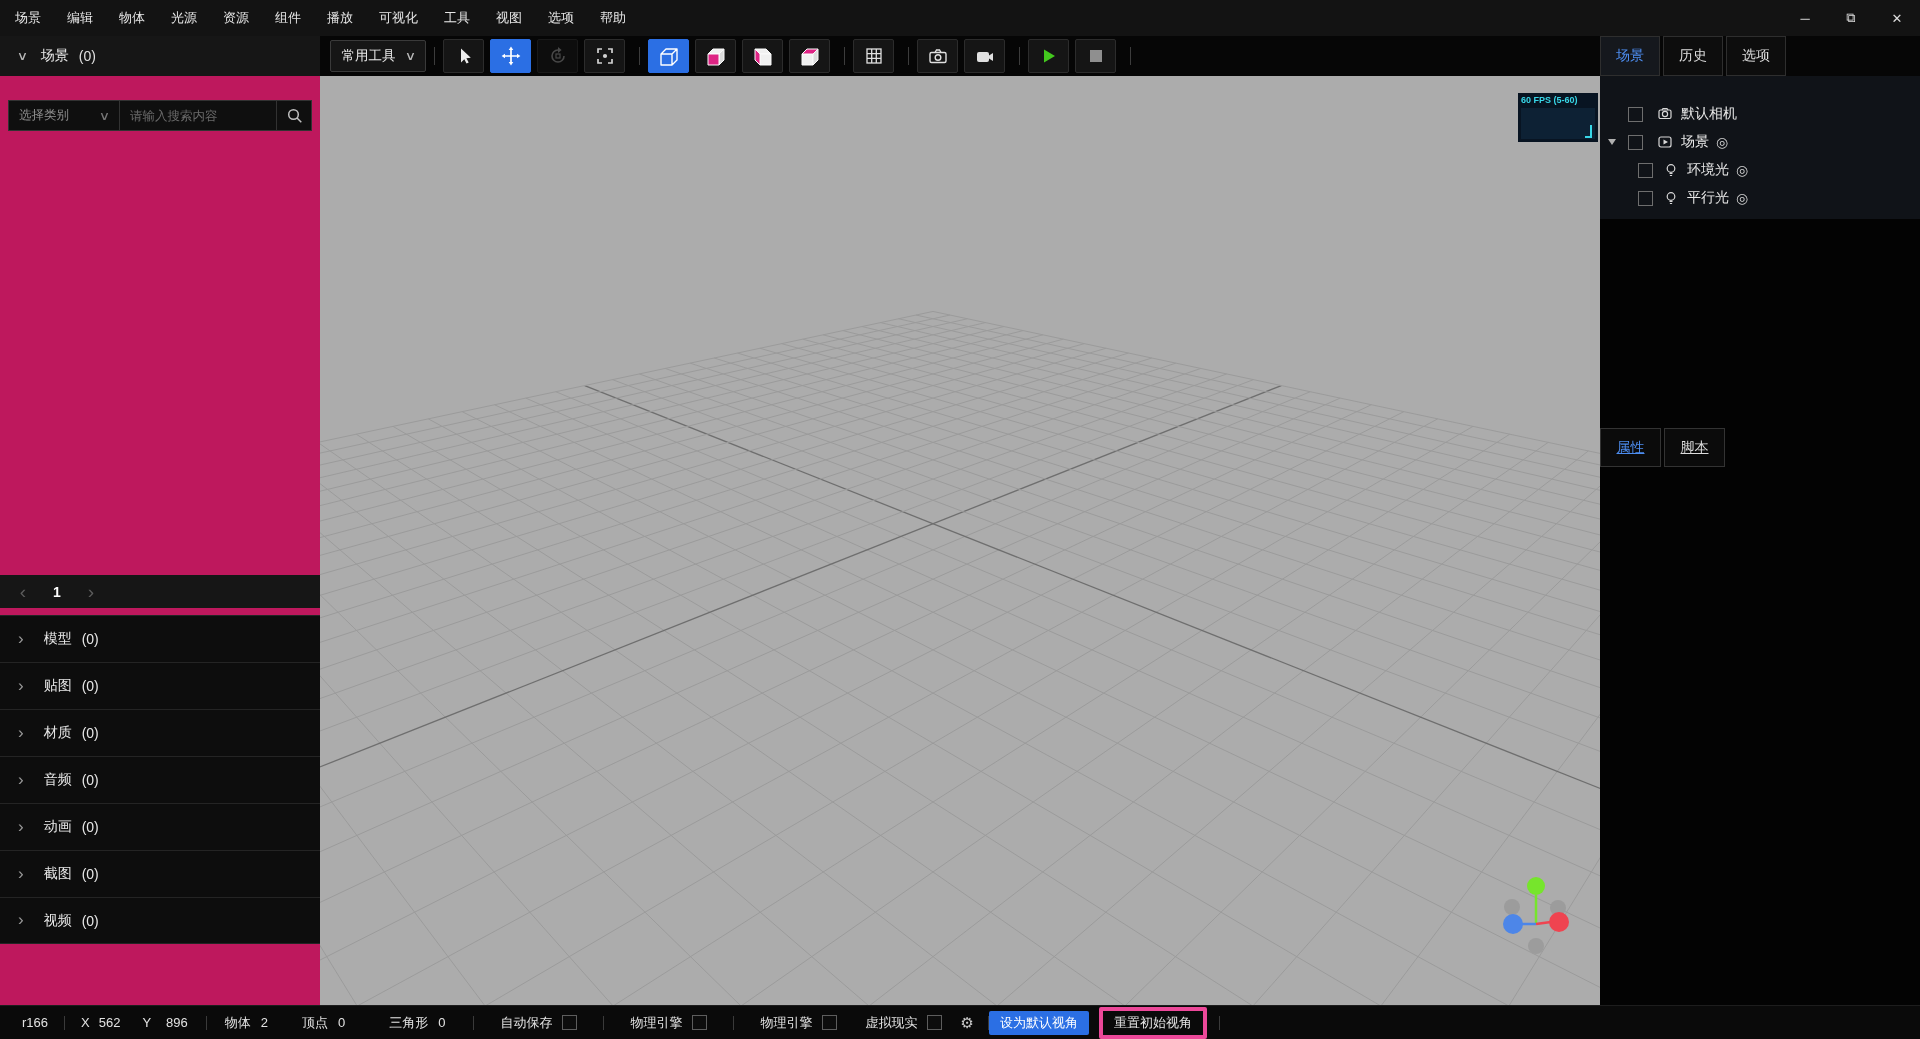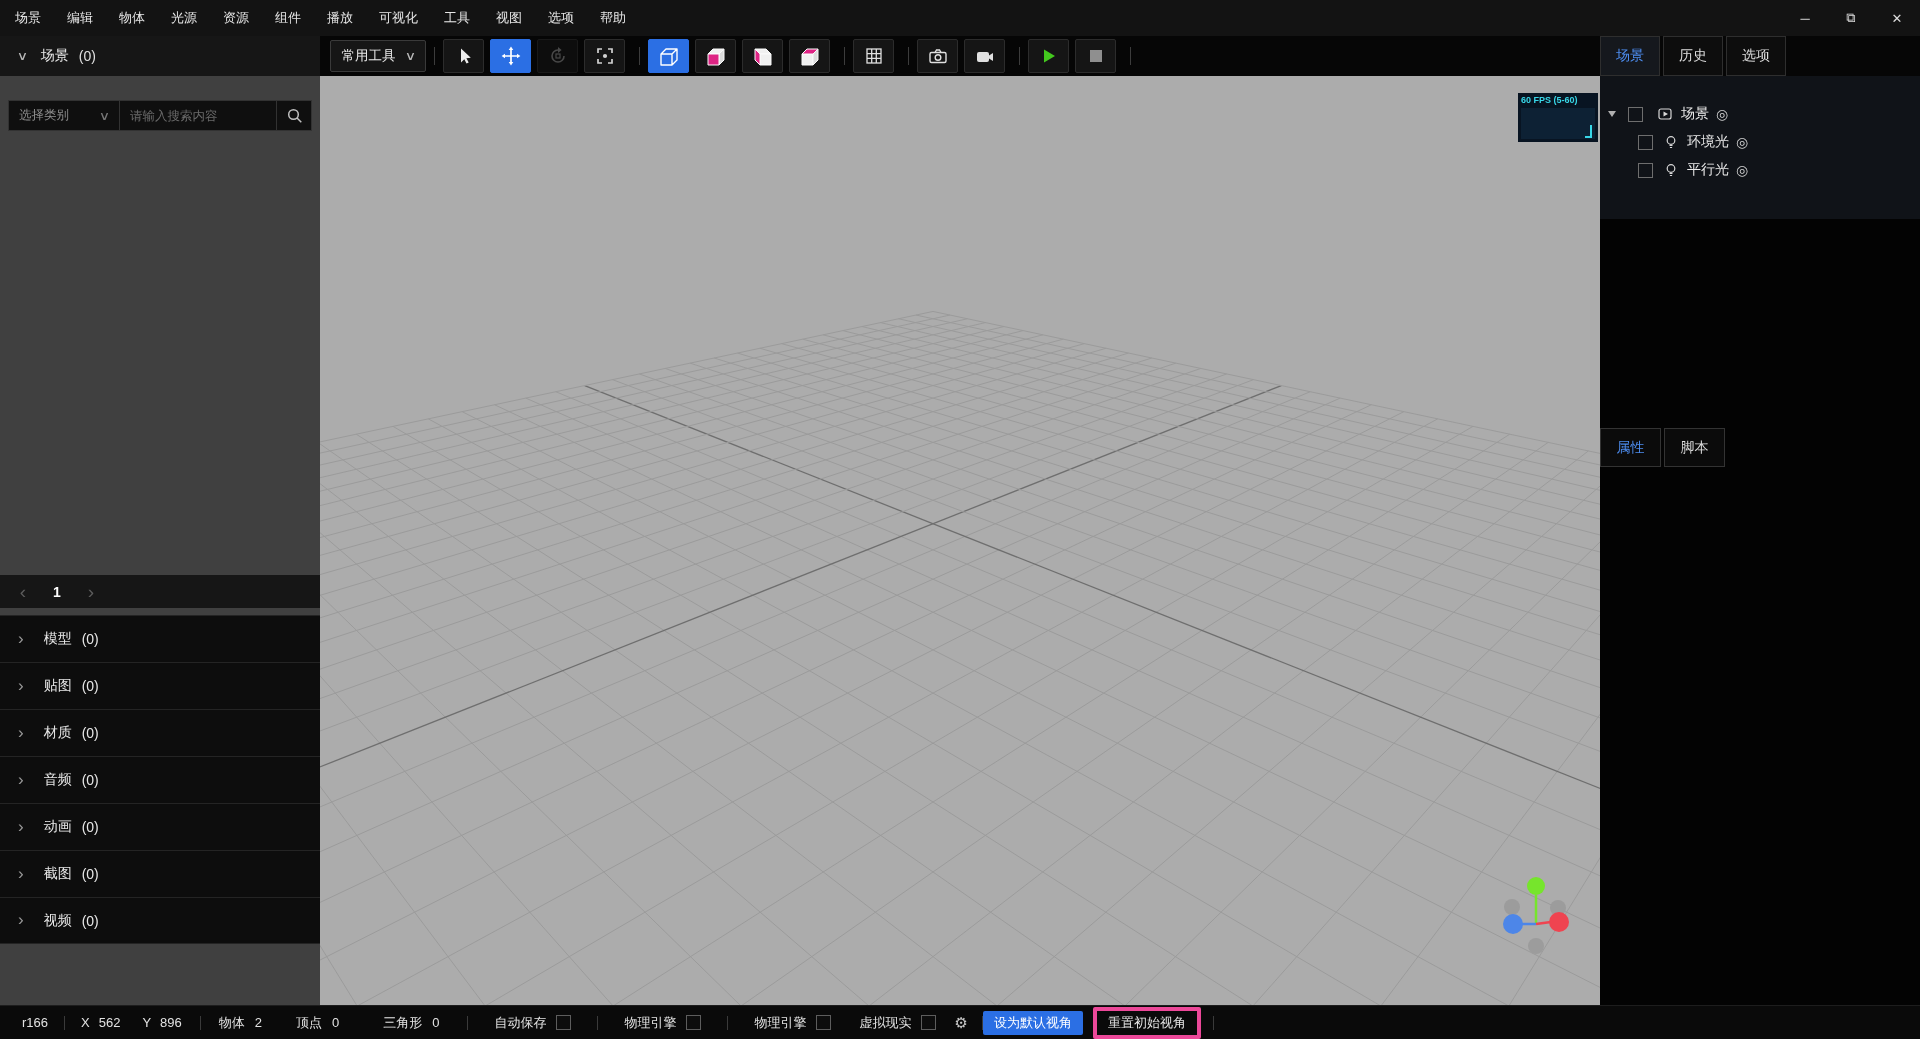--- a/index.html
+++ b/index.html
@@ -26,21 +26,21 @@
   .tb-sep{width:1px;height:18px;background:#3c3c3c;margin:0 8px;}
   .tb-btn{width:41px;height:34px;background:#151515;border:1px solid #2c2c2c;border-radius:2px;
           display:flex;align-items:center;justify-content:center;box-sizing:border-box;margin-right:6px;}
   .tb-btn.active{background:var(--accent);border-color:var(--accent);}
   .tb-btn.disabled{opacity:.5;}
   .rp-tabs{position:absolute;left:1600px;top:0;height:40px;display:flex;gap:3px;}
   .rp-tab{width:60px;height:40px;display:flex;align-items:center;justify-content:center;
           background:#0d0d0d;border:1px solid #2e2e2e;box-sizing:border-box;color:#dddddd;font-size:14px;}
   .rp-tab.active{background:#15181d;color:#4d8df0;}
   
-  .left-panel{position:absolute;left:0;top:76px;width:320px;bottom:34px;background:#404040;}
+  .left-panel{position:absolute;left:0;top:76px;width:320px;bottom:34px;background:#be185d;}
   .search-row{position:absolute;top:24px;left:8px;right:8px;height:31px;display:flex;}
   .cat-select{width:112px;border:1px solid #323232;background:#0f0f0f;color:#8f8f8f;
               display:flex;align-items:center;justify-content:space-between;padding:0 10px;box-sizing:border-box;font-size:12.5px;}
   .search-input{flex:1;border:1px solid #323232;border-left:none;background:#0f0f0f;color:#e8e8e8;
                 padding:0 10px;font-size:12.5px;outline:none;min-width:0;}
   .search-input::placeholder{color:#6a6a6a;}
   .search-btn{width:34px;border:1px solid #323232;border-left:none;background:#0f0f0f;
               display:flex;align-items:center;justify-content:center;}
   .pagination{position:absolute;top:499px;left:0;right:0;height:33px;background:#161616;
               display:flex;align-items:center;padding-left:13px;}
@@ -71,21 +71,21 @@
   .tree-row.indent{padding-left:38px;}
   .expander{position:absolute;left:8px;top:11px;width:0;height:0;
             border:4px solid transparent;border-top:6px solid #b0b0b0;}
   .cb{width:15px;height:15px;border:1px solid #6e6e6e;background:transparent;box-sizing:border-box;flex:none;}
   .tree-icon{margin-left:14px;flex:none;display:flex;}
   .tree-row.indent .tree-icon{margin-left:10px;}
   .tree-label{margin-left:8px;font-size:14px;}
   .vis{margin-left:7px;color:#cfcfcf;font-size:14px;line-height:1;}
   .detail-tabs{position:absolute;top:352px;left:0;display:flex;gap:3px;}
   .dt{width:61px;height:39px;display:flex;align-items:center;justify-content:center;
-      background:#0b0b0b;border:1px solid #333;box-sizing:border-box;color:#dddddd;font-size:14px;}
+      background:#0b0b0b;border:1px solid #333;box-sizing:border-box;color:#dddddd;font-size:14px;text-decoration:underline;}
   .dt.active{color:#4d8df0;}
   
   .statusbar{position:absolute;left:0;right:0;bottom:0;height:34px;background:#0a0a0a;border-top:1px solid #1d1d1d;
              display:flex;align-items:center;font-size:13px;color:#e2e2e2;box-sizing:border-box;}
   .sb-sep{width:1px;height:14px;background:#3a3a3a;}
   .sb-cb{width:15px;height:15px;border:1px solid #5d5d5d;background:#0d0d0d;box-sizing:border-box;flex:none;}
   .sb-btn{height:24px;display:flex;align-items:center;padding:0 11px;border-radius:2px;font-size:13px;}
   .sb-btn.primary{background:var(--accent);color:#fff;}
   .sb-btn.ghost{border:4px solid #ec4899;color:#e5e5e5;}
   .gear{color:#c9c9c9;font-size:15px;line-height:1;}
@@ -379,20 +379,31 @@
       <circle cx="40" cy="70" r="8" fill="#9c9c9c"></circle>
       <circle cx="40" cy="10" r="9" style="fill:var(--axis-green)"></circle>
       <circle cx="17" cy="48" r="10" style="fill:var(--axis-blue)"></circle>
       <circle cx="63" cy="46" r="10" style="fill:var(--axis-red)"></circle>
     </svg>
   </div>
 
   <div class="right-panel">
     <div class="tree">
       <div class="tree-row">
+        <span class="cb"></span>
+        <span class="tree-icon">
+          <svg width="16" height="16" viewBox="0 0 16 16">
+            <path d="M5,4 L6,2.5 L10,2.5 L11,4" fill="none" stroke="#d8d8d8" stroke-width="1.2"></path>
+            <rect x="2" y="4" width="12" height="8.5" rx="1.5" fill="none" stroke="#d8d8d8" stroke-width="1.2"></rect>
+            <circle cx="8" cy="8" r="2.6" fill="none" stroke="#d8d8d8" stroke-width="1.2"></circle>
+          </svg>
+        </span>
+        <span class="tree-label">默认相机</span>
+      </div>
+      <div class="tree-row">
         <span class="expander"></span>
         <span class="cb"></span>
         <span class="tree-icon">
           <svg width="16" height="16" viewBox="0 0 16 16">
             <rect x="2" y="3" width="12" height="10" rx="2" fill="none" stroke="#d8d8d8" stroke-width="1.2"></rect>
             <path d="M6.5,5.5 L11,8 L6.5,10.5 Z" fill="#d8d8d8"></path>
           </svg>
         </span>
         <span class="tree-label">场景</span>
         <span class="vis">◎</span>
@@ -426,21 +437,21 @@
       <div class="dt">脚本</div>
     </div>
   </div>
 
   <div class="statusbar">
     <span style="margin-left:22px;">r166</span>
     <span class="sb-sep" style="margin-left:16px;"></span>
     <span style="margin-left:16px;">X</span>
     <span style="margin-left:9px;">562</span>
     <span style="margin-left:22px;">Y</span>
-    <span style="margin-left:9px;">896</span>
+    <span style="margin-left:15px;">896</span>
     <span class="sb-sep" style="margin-left:18px;"></span>
     <span style="margin-left:18px;">物体</span>
     <span style="margin-left:10px;">2</span>
     <span style="margin-left:34px;">顶点</span>
     <span style="margin-left:10px;">0</span>
     <span style="margin-left:44px;">三角形</span>
     <span style="margin-left:10px;">0</span>
     <span class="sb-sep" style="margin-left:28px;"></span>
     <span style="margin-left:26px;">自动保存</span>
     <span class="sb-cb" style="margin-left:10px;"></span>

